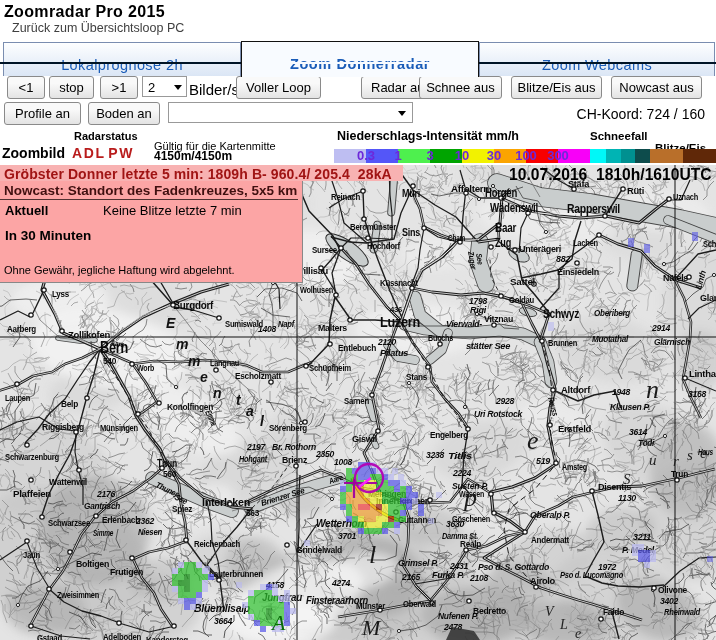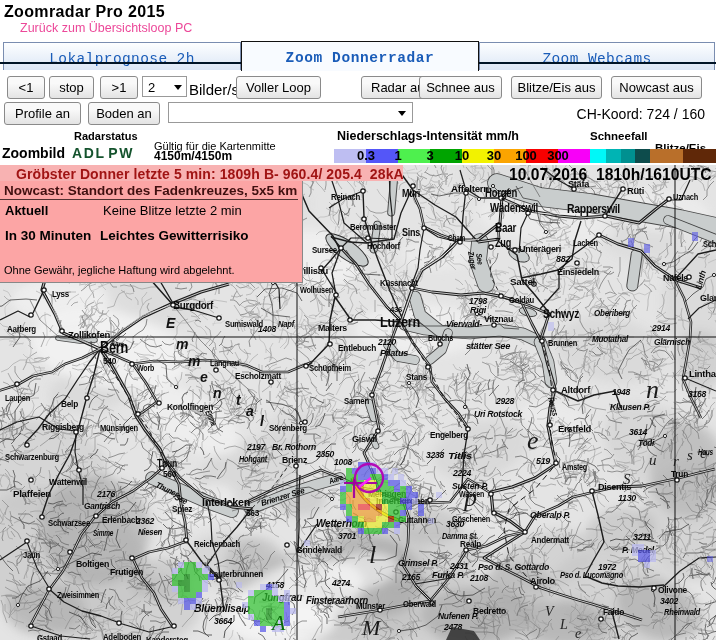--- a/index.html
+++ b/index.html
@@ -1,43 +1,43 @@
 <!DOCTYPE html>
 <html><head>
 <meta charset="utf-8">
 <style>
 html,body{margin:0;padding:0;}
 body{width:716px;height:640px;overflow:hidden;background:#fff;font-family:"Liberation Sans",sans-serif;position:relative;}
 #title{position:absolute;left:4px;top:3px;font-size:16px;letter-spacing:0.35px;font-weight:bold;color:#000;}
-#backlink{position:absolute;left:20px;top:21px;font-size:12.5px;color:#ec4899;}
+#backlink{position:absolute;left:12px;top:21px;font-size:12.5px;color:#404040;}
 #tabs{position:absolute;left:0;top:41px;width:716px;height:23px;}
 .tab{position:absolute;top:1px;height:19px;text-align:center;font-size:14.5px;letter-spacing:0.4px;color:#1a5cb8;
- background:linear-gradient(#fdfeff,#dbe6f5);border:1px solid #7a8db0;border-bottom:none;padding-top:8px;font-family:Liberation Mono, monospace;}
+ background:linear-gradient(#fdfeff,#dbe6f5);border:1px solid #7a8db0;border-bottom:none;padding-top:14px;}
 #tab1{left:3px;width:236px;}
 #tab2{left:241px;width:236px;top:0;height:21px;background:#f8fbff;border:1px solid #111;border-bottom:none;font-weight:bold;letter-spacing:0.6px;z-index:2;}
 #tab3{left:479px;width:234px;}
 #tabline{position:absolute;left:0;top:62px;width:716px;height:2px;background:#001426;}
 #tabcover{position:absolute;left:242px;top:62px;width:236px;height:2px;background:#f8fbff;z-index:3;}
 .btn{position:absolute;height:21px;border:1px solid #8a8a8a;border-radius:3px;
  background:linear-gradient(#f9f9f9 30%,#e3e3e3);font-size:13px;font-family:"Liberation Sans",sans-serif;
  text-align:center;color:#000;padding:0;line-height:21px;box-sizing:content-box;}
 .sel{position:absolute;height:21px;border:1px solid #999;background:#fff;box-sizing:border-box;}
 .selarrow{position:absolute;width:0;height:0;border-left:4px solid transparent;border-right:4px solid transparent;border-top:5px solid #000;}
 #lbl-bilders{position:absolute;left:189px;top:81px;font-size:15px;}
 #chkoord{position:absolute;left:575px;top:106px;width:130px;font-size:14px;text-align:right;color:#000;}
 .leglbl{position:absolute;font-size:11px;font-weight:bold;color:#000;}
 #leg-gueltig{position:absolute;left:154px;top:140px;font-size:11px;color:#000;font-weight:normal;}
 #zoombild{position:absolute;left:2px;top:145px;font-size:14px;font-weight:bold;}
-#adlpw{position:absolute;left:72px;top:145px;font-size:14px;font-weight:bold;color:#14532d;letter-spacing:1.6px;}
+#adlpw{position:absolute;left:72px;top:145px;font-size:14px;font-weight:bold;color:#b91c1c;letter-spacing:1.6px;}
 #colorbar{position:absolute;left:334px;top:149px;width:382px;height:14px;}
 .cseg{position:absolute;top:0;height:14px;}
-.clbl{position:absolute;top:0;font-size:13px;font-weight:bold;color:#000000;line-height:14px;transform:translateX(-50%);}
+.clbl{position:absolute;top:0;font-size:13px;font-weight:bold;color:#6d28d9;line-height:14px;transform:translateX(-50%);}
 #map{position:absolute;left:0;top:165px;width:716px;height:475px;}
 #pinkbar{position:absolute;left:0;top:165px;width:403px;height:16px;background:#f8b2b2;z-index:5;}
-#pinkbar span{position:absolute;left:16px;top:1px;font-size:14px;letter-spacing:0.1px;font-weight:bold;color:#a01414;white-space:nowrap;}
+#pinkbar span{position:absolute;left:4px;top:1px;font-size:14px;letter-spacing:0.1px;font-weight:bold;color:#a01414;white-space:nowrap;}
 #datetxt{position:absolute;left:509px;top:165px;font-size:17px;font-weight:bold;color:#000;z-index:5;white-space:nowrap;transform:scaleX(0.92);transform-origin:0 0;}
 #nowcast{position:absolute;left:0;top:181px;width:302px;height:101px;background:#fca5a5;border-right:1px solid #888;border-bottom:1px solid #888;z-index:5;}
 #nowcast .l1{position:absolute;left:4px;top:2px;font-size:13.5px;font-weight:bold;color:#401010;white-space:nowrap;}
 #nowcast .rule{position:absolute;left:0;top:18px;width:298px;height:1px;background:#503030;}
 #nowcast .l2a{position:absolute;left:5px;top:22px;font-size:13px;font-weight:bold;color:#000;}
 #nowcast .l2b{position:absolute;left:103px;top:22px;font-size:13px;color:#000;}
 #nowcast .l3a{position:absolute;left:5px;top:47px;font-size:13.5px;font-weight:bold;color:#000;}
 #nowcast .l3b{position:absolute;left:100px;top:47px;font-size:13.5px;font-weight:bold;color:#000;}
 #nowcast .l4{position:absolute;left:4px;top:83px;font-size:11px;color:#000;}
 </style>
@@ -941,17 +941,16 @@
     </svg></div>
 
 <div id="pinkbar">
     <span>Gröbster Donner letzte 5 min: 1809h B- 960.4/ 205.4&nbsp; 28kA</span>
   </div>
 <div id="datetxt">10.07.2016&nbsp; 1810h/1610UTC</div>
 <div id="nowcast">
   <div class="l1">Nowcast: Standort des Fadenkreuzes, 5x5 km</div>
   <div class="rule"></div>
   <div class="l2a">Aktuell</div>
-    <div class="l2b">Keine Blitze letzte 2 min</div>
+    <div class="l2b">Keine Blitze letzte 7 min</div>
   <div class="l3a">In 30 Minuten</div>
-    <div class="l3b">Leichtes Gewitterrisiko</div>
   <div class="l4">Ohne Gewähr, jegliche Haftung wird abgelehnt.</div>
 </div>
 
 </body></html>

